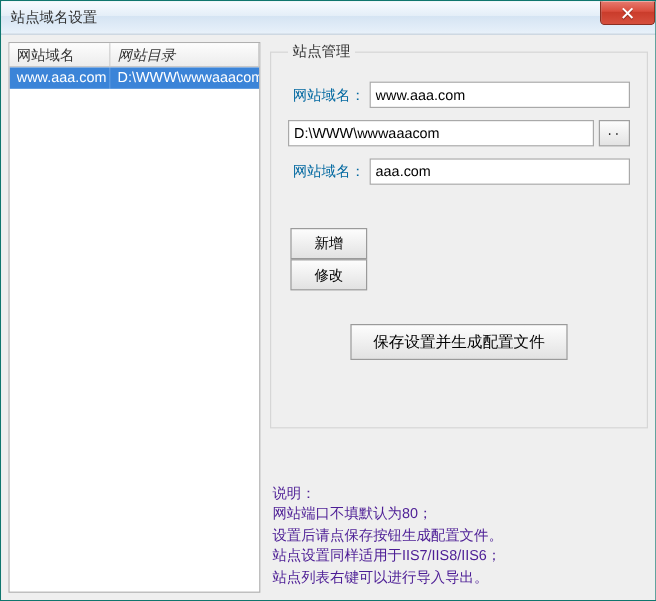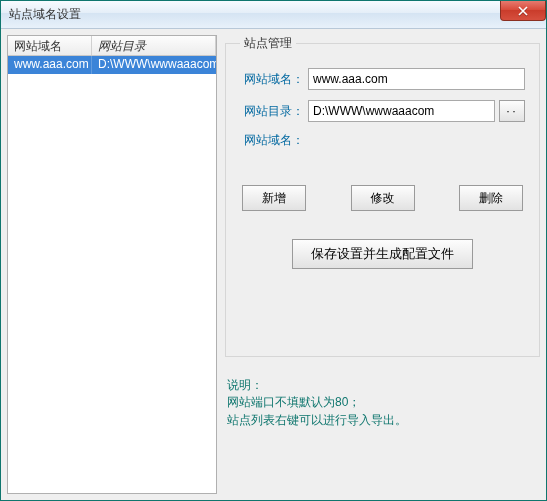--- a/index.html
+++ b/index.html
@@ -139,20 +139,21 @@
     font-family: inherit;
     font-size: 12px;
     letter-spacing: 2px;
     padding: 0;
   }
   .btn-row {
     display: flex;
     justify-content: space-between;
     margin-top: 26px;
     padding: 0 2px;
+    flex-direction: column;
   }
   .std-btn {
     width: 64px;
     height: 26px;
     border: 1px solid #9a9a9a;
     background: linear-gradient(to bottom, #fdfdfd, #e2e2e2);
     font-family: inherit;
     font-size: 12px;
     cursor: pointer;
   }
@@ -163,22 +164,22 @@
   }
   .save-btn {
     padding: 5px 18px;
     border: 1px solid #9a9a9a;
     background: linear-gradient(to bottom, #fdfdfd, #e2e2e2);
     font-family: inherit;
     font-size: 13px;
     cursor: pointer;
   }
   .help-block {
-    margin-top: 20px;
-    color: #0f766e;
+    margin-top: 46px;
+    color: #4c1d95;
     line-height: 1.45;
     padding-left: 2px;
   }
 </style>
 </head>
 <body>
 
 <div class="window">
   <div class="titlebar">
     <span class="titlebar-title">站点域名设置</span>
@@ -207,44 +208,45 @@
     <div class="right-pane">
       <fieldset class="groupbox">
         <legend>站点管理</legend>
 
         <div class="form-row">
           <span class="form-label">网站域名：</span>
           <input class="form-input" type="text" value="www.aaa.com" style="">
         </div>
 
         <div class="form-row">
-          <span class="form-label">网站目录：</span>
           <input class="form-input" type="text" value="D:\WWW\wwwaaacom" style="">
           <button class="browse-btn">··</button>
         </div>
 
         <div class="form-row">
           <span class="form-label">网站域名：</span>
+          <input class="form-input" type="text" value="aaa.com" style="">
         </div>
 
         <div class="form-row">
         </div>
 
         <div class="btn-row">
           <button class="std-btn">新增</button>
           <button class="std-btn">修改</button>
-          <button class="std-btn">删除</button>
         </div>
 
         <div class="save-row">
           <button class="save-btn">保存设置并生成配置文件</button>
         </div>
       </fieldset>
 
       <div class="help-block">
         <div>说明：</div>
         <div>网站端口不填默认为80；</div>
+        <div>设置后请点保存按钮生成配置文件。</div>
+        <div>站点设置同样适用于IIS7/IIS8/IIS6；</div>
         <div>站点列表右键可以进行导入导出。</div>
       </div>
     </div>
 
   </div>
 </div>
 
 </body></html>

